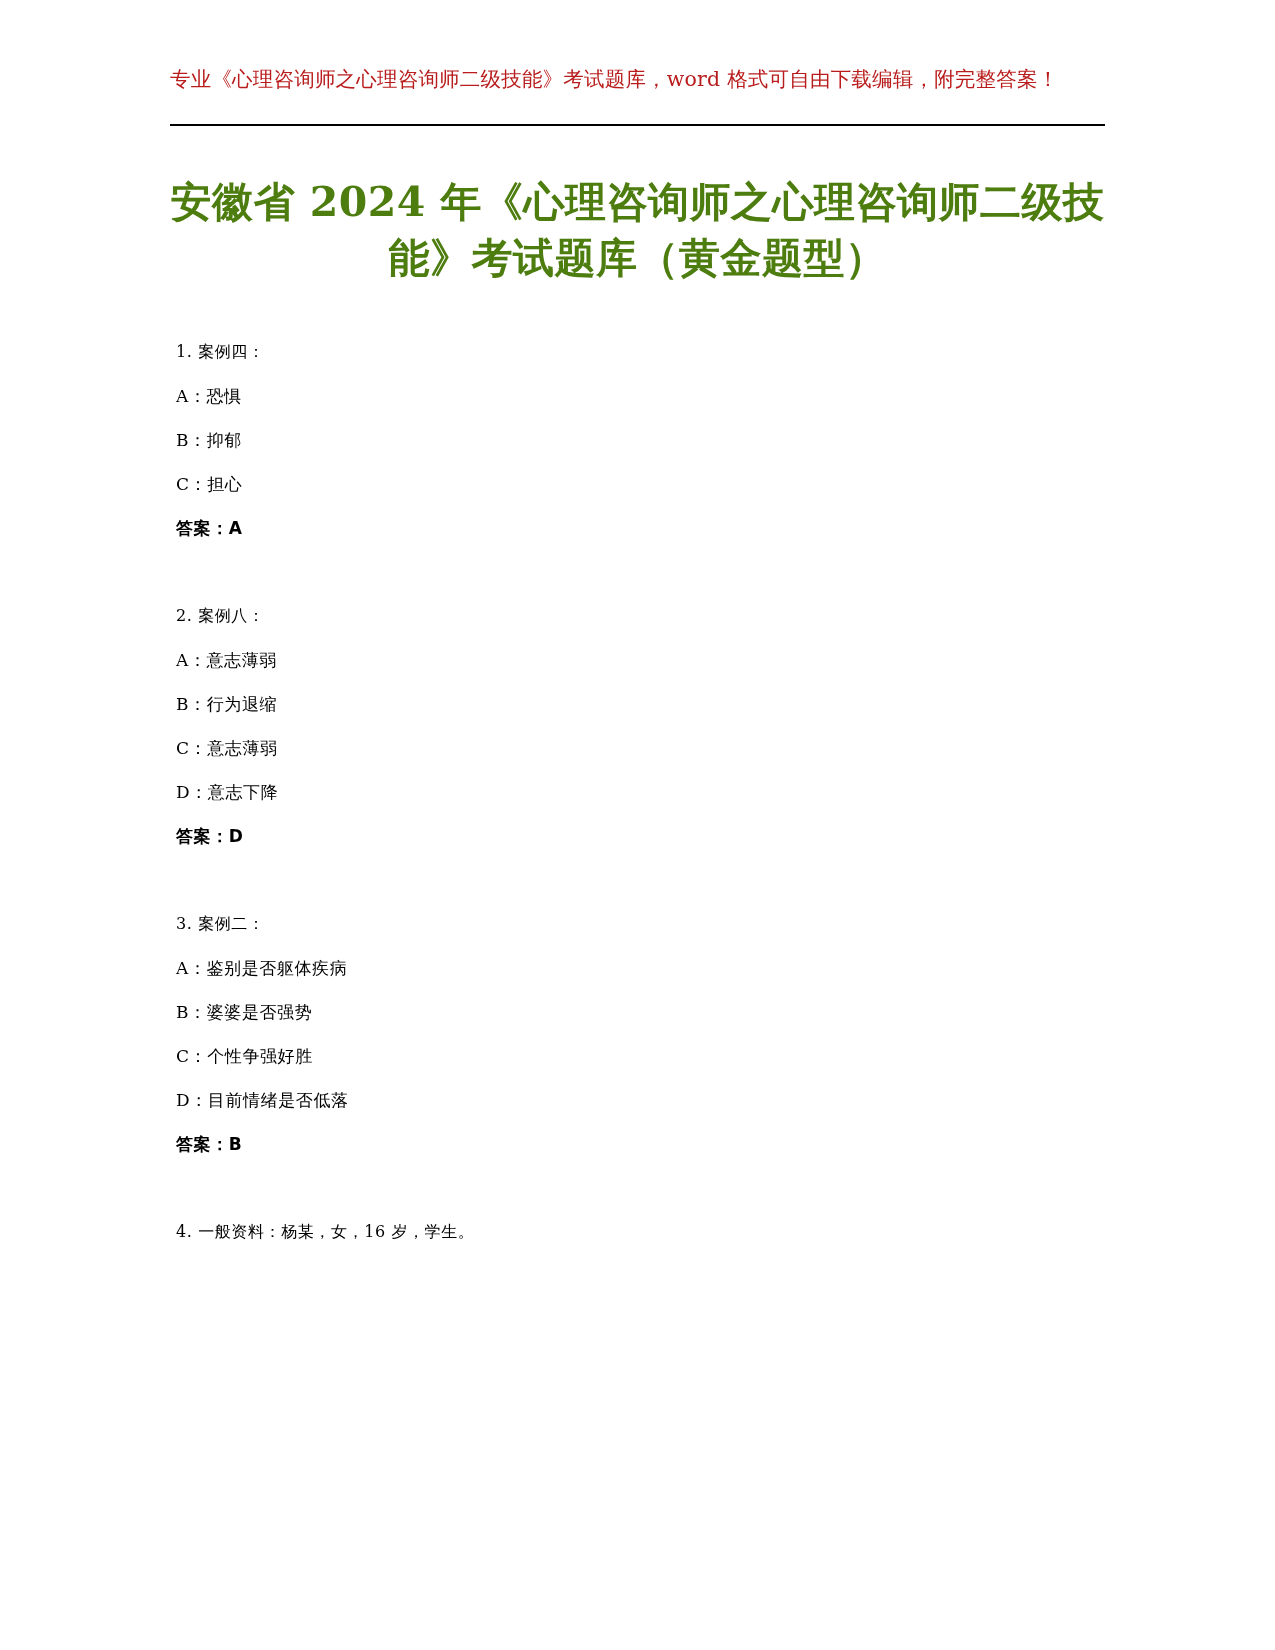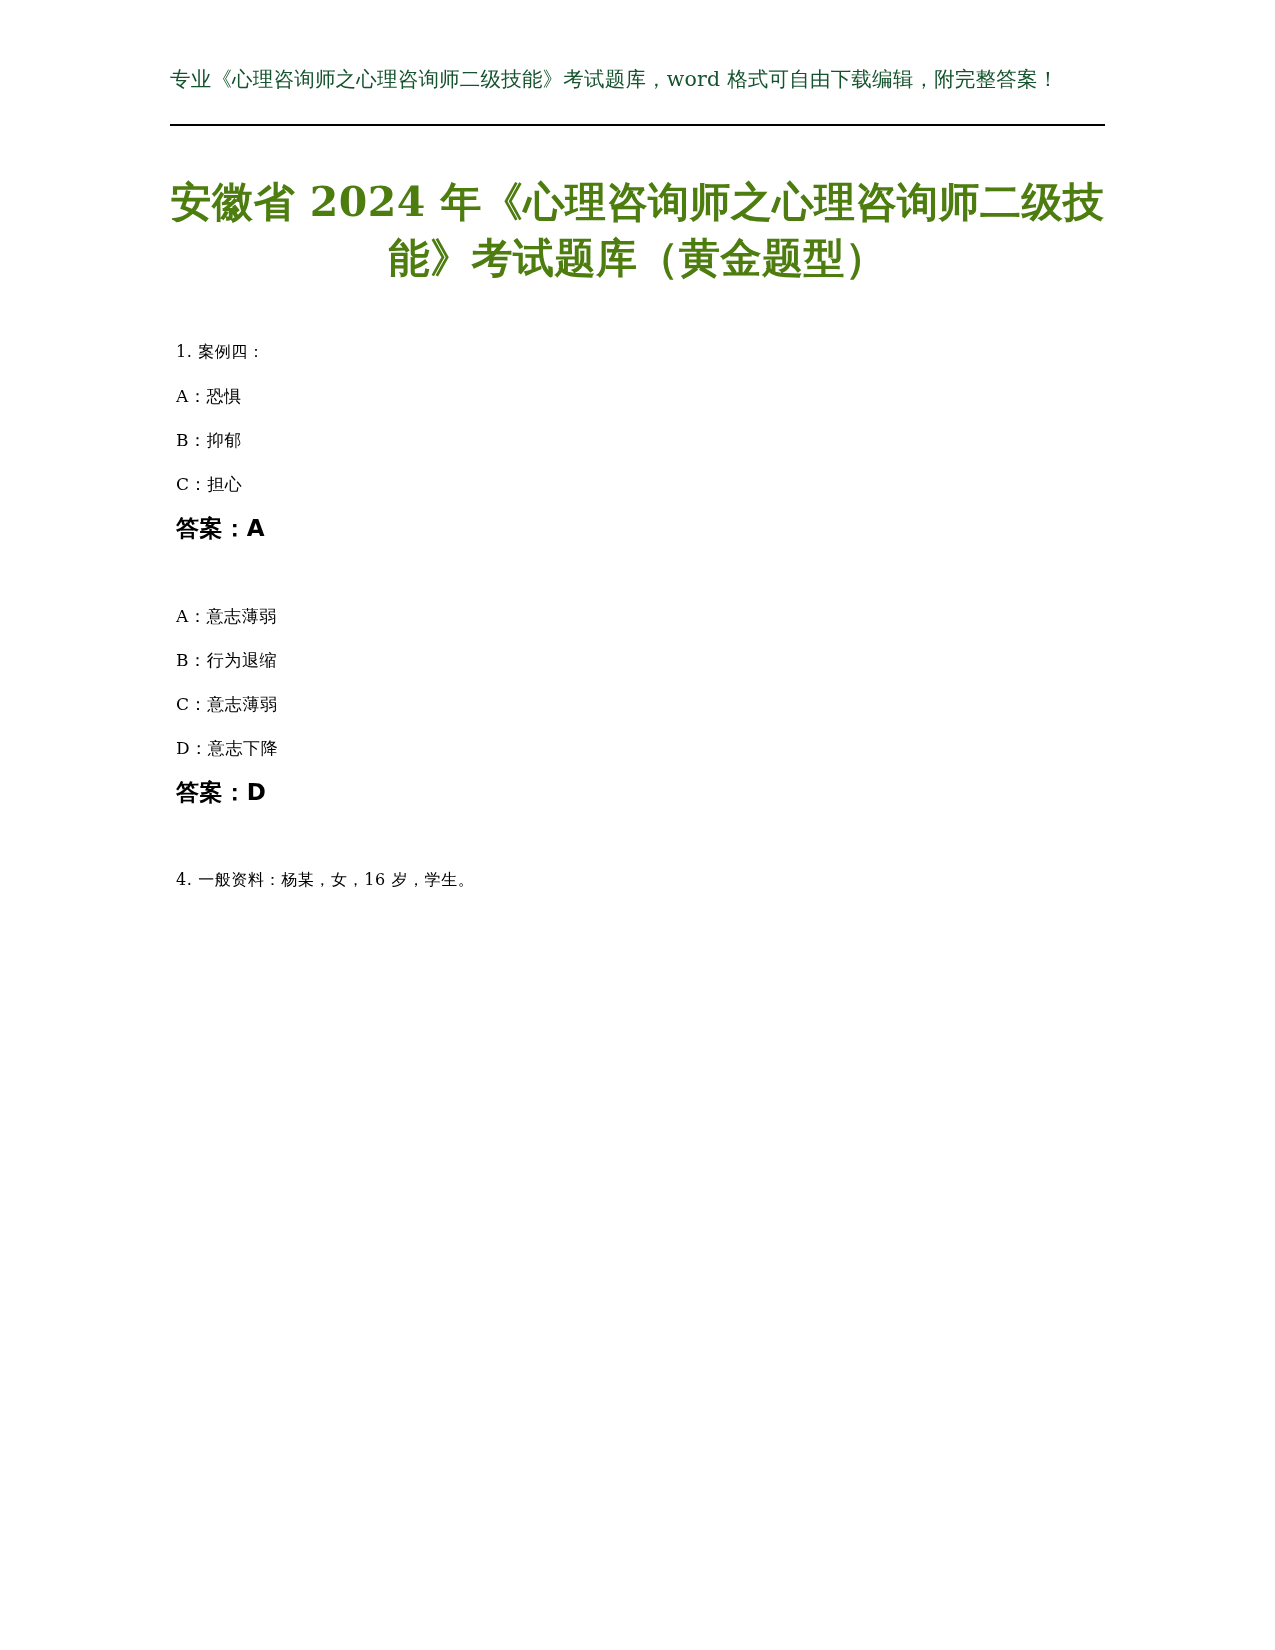--- a/index.html
+++ b/index.html
@@ -18,21 +18,21 @@
   .page {
     width: 1275px;
     height: 1650px;
     box-sizing: border-box;
     padding: 62px 170px 0 170px;
     position: relative;
   }
   .header-note {
     font-size: 20.5px;
     line-height: 35px;
-    color: #14532d;
+    color: #b91c1c;
     letter-spacing: 0.2px;
     font-family: "DejaVu Serif", "Liberation Serif", serif;
     text-align: left;
     margin: 0;
     padding: 0;
   }
   .hr {
     border: none;
     border-top: 2.5px solid #000;
     margin: 27px 0 0 0;
@@ -64,21 +64,21 @@
     margin: 0 0 0 6px;
     letter-spacing: 0.6px;
   }
   .q-option {
     font-size: 17px;
     line-height: 44px;
     margin: 0 0 0 6px;
     letter-spacing: 0.6px;
   }
   .q-answer {
-    font-size: 23px;
+    font-size: 17px;
     line-height: 44px;
     margin: 0 0 0 6px;
     font-weight: bold;
     letter-spacing: 0.6px;
   }
   .q-answer .ans-val {
     font-family: "DejaVu Sans", "Liberation Sans", sans-serif;
     font-weight: bold;
   }
 </style>
@@ -96,25 +96,34 @@
 
   <div class="question-block">
     <p class="q-stem">1. 案例四：</p>
     <p class="q-option">A：恐惧</p>
     <p class="q-option">B：抑郁</p>
     <p class="q-option">C：担心</p>
     <p class="q-answer"><span>答案：</span><span class="ans-val">A</span></p>
   </div>
 
   <div class="question-block">
+    <p class="q-stem">2. 案例八：</p>
     <p class="q-option">A：意志薄弱</p>
     <p class="q-option">B：行为退缩</p>
     <p class="q-option">C：意志薄弱</p>
     <p class="q-option">D：意志下降</p>
     <p class="q-answer"><span>答案：</span><span class="ans-val">D</span></p>
   </div>
 
+  <div class="question-block">
+    <p class="q-stem">3. 案例二：</p>
+    <p class="q-option">A：鉴别是否躯体疾病</p>
+    <p class="q-option">B：婆婆是否强势</p>
+    <p class="q-option">C：个性争强好胜</p>
+    <p class="q-option">D：目前情绪是否低落</p>
+    <p class="q-answer"><span>答案：</span><span class="ans-val">B</span></p>
+  </div>
 
   <div class="question-block">
     <p class="q-stem">4. 一般资料：杨某，女，16 岁，学生。</p>
   </div>
 
 </div>
 
 </body></html>

